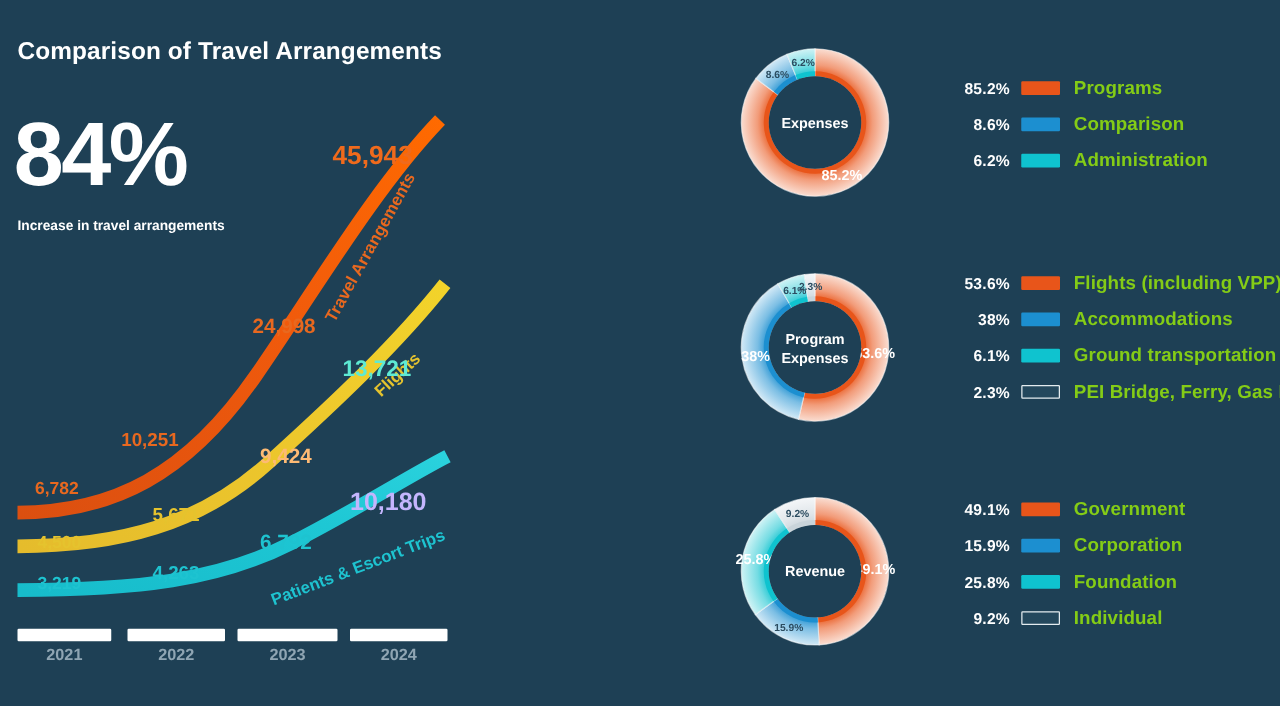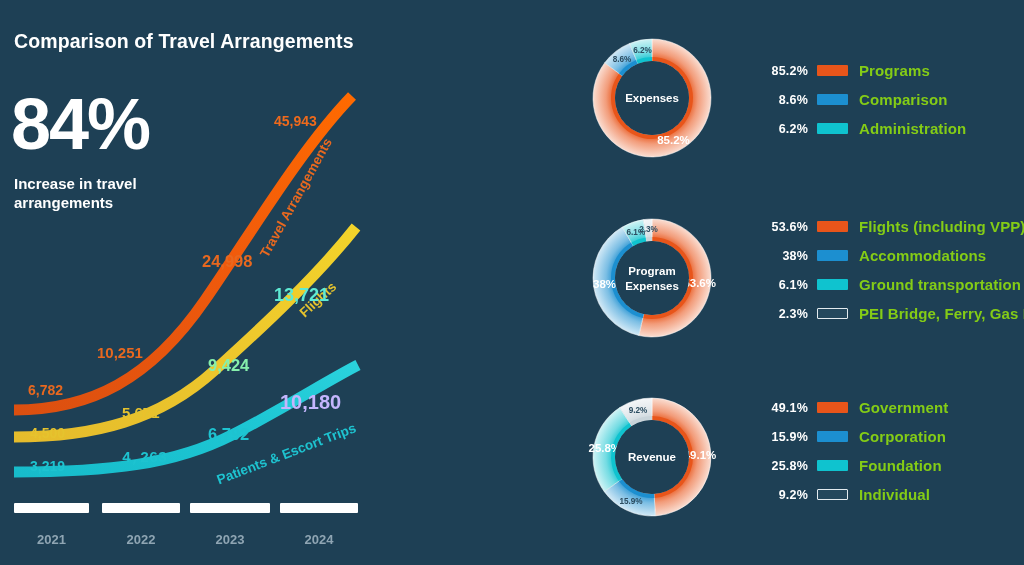--- a/index.html
+++ b/index.html
@@ -17,32 +17,31 @@
     color:#ffffff;font-size:19.5px;line-height:1.22;font-weight:700;
     letter-spacing:.1px;
   }
   .bignum{
     position:absolute;left:11px;top:88px;
     color:#ffffff;font-size:72px;font-weight:700;line-height:1;
     letter-spacing:-2px;
   }
   .bigsub{
     position:absolute;left:14px;top:175px;width:180px;
-    color:#ffffff;font-size:15px;font-weight:700;line-height:1.25;
+    color:#ffffff;font-size:11px;font-weight:700;line-height:1.25;
   }
 
   
   .vlab{position:absolute;font-weight:700;white-space:nowrap;}
 
   
   .axisbar{position:absolute;height:10px;background:#ffffff;border-radius:1px;}
   .axisyear{
     position:absolute;color:#8fa5b3;font-size:13px;font-weight:700;
     text-align:center;
-    margin-top:16px;
   }
   .legend{position:absolute;}
   .legrow{
     display:flex;align-items:center;height:29px;
   }
   .legpct{
     width:46px;text-align:right;color:#ffffff;font-size:12.5px;
     font-weight:700;margin-right:9px;letter-spacing:.2px;
   }
   .legsw{
@@ -101,29 +100,29 @@
       <text x="300" y="140" fill="#e8681f" font-size="13.5" font-weight="700" transform="rotate(-61 300 140)" text-anchor="middle" class="dpct">Travel Arrangements</text>
 
       <text x="321" y="243" fill="#e5c32e" font-size="13.5" font-weight="700" transform="rotate(-43 321 243)" text-anchor="middle" class="dpct">Flights</text>
 
       <text x="288" y="398" fill="#1ec3d0" font-size="13.5" font-weight="700" transform="rotate(-21 288 398)" text-anchor="middle" class="dpct">Patients &amp; Escort Trips</text>
     </svg>
 
     <div class="vlab" style="left:28px;top:382px;font-size:14px;color:#e8681f;">6,782</div>
     <div class="vlab" style="left:97px;top:344px;font-size:15px;color:#e8681f;">10,251</div>
     <div class="vlab" style="left:202px;top:252px;font-size:16.5px;color:#e8681f;">24,998</div>
-    <div class="vlab" style="left:266px;top:113px;font-size:14px;color:#ef6a1c;margin-left:8px;">45,943</div>
+    <div class="vlab" style="left:266px;top:113px;font-size:21px;color:#ef6a1c;">45,943</div>
 
     <div class="vlab" style="left:30px;top:425px;font-size:14px;color:#e5c32e;">4,500</div>
     <div class="vlab" style="left:122px;top:404px;font-size:15px;color:#e5c32e;">5,671</div>
-    <div class="vlab" style="left:208px;top:356px;font-size:16.5px;color:#86efac;">9,424</div>
+    <div class="vlab" style="left:208px;top:356px;font-size:16.5px;color:#fdba74;">9,424</div>
     <div class="vlab" style="left:274px;top:285px;font-size:18px;color:#5eead4;">13,721</div>
 
     <div class="vlab" style="left:30px;top:458px;font-size:14px;color:#1ec3d0;">3,219</div>
-    <div class="vlab" style="left:122px;top:450px;font-size:15px;color:#1ec3d0;font-family:Liberation Mono, monospace;">4,263</div>
+    <div class="vlab" style="left:122px;top:450px;font-size:15px;color:#1ec3d0;">4,263</div>
     <div class="vlab" style="left:208px;top:425px;font-size:16.5px;color:#1ec3d0;">6,792</div>
     <div class="vlab" style="left:272px;top:391px;font-size:20px;color:#c4b5fd;margin-left:8px;">10,180</div>
 
     <div class="axisbar" style="left:14px;top:503px;width:75px;"></div>
     <div class="axisbar" style="left:102px;top:503px;width:78px;"></div>
     <div class="axisbar" style="left:190px;top:503px;width:80px;"></div>
     <div class="axisbar" style="left:280px;top:503px;width:78px;"></div>
 
     <div class="axisyear" style="left:14px;top:516px;width:75px;">2021</div>
     <div class="axisyear" style="left:102px;top:516px;width:78px;">2022</div>

